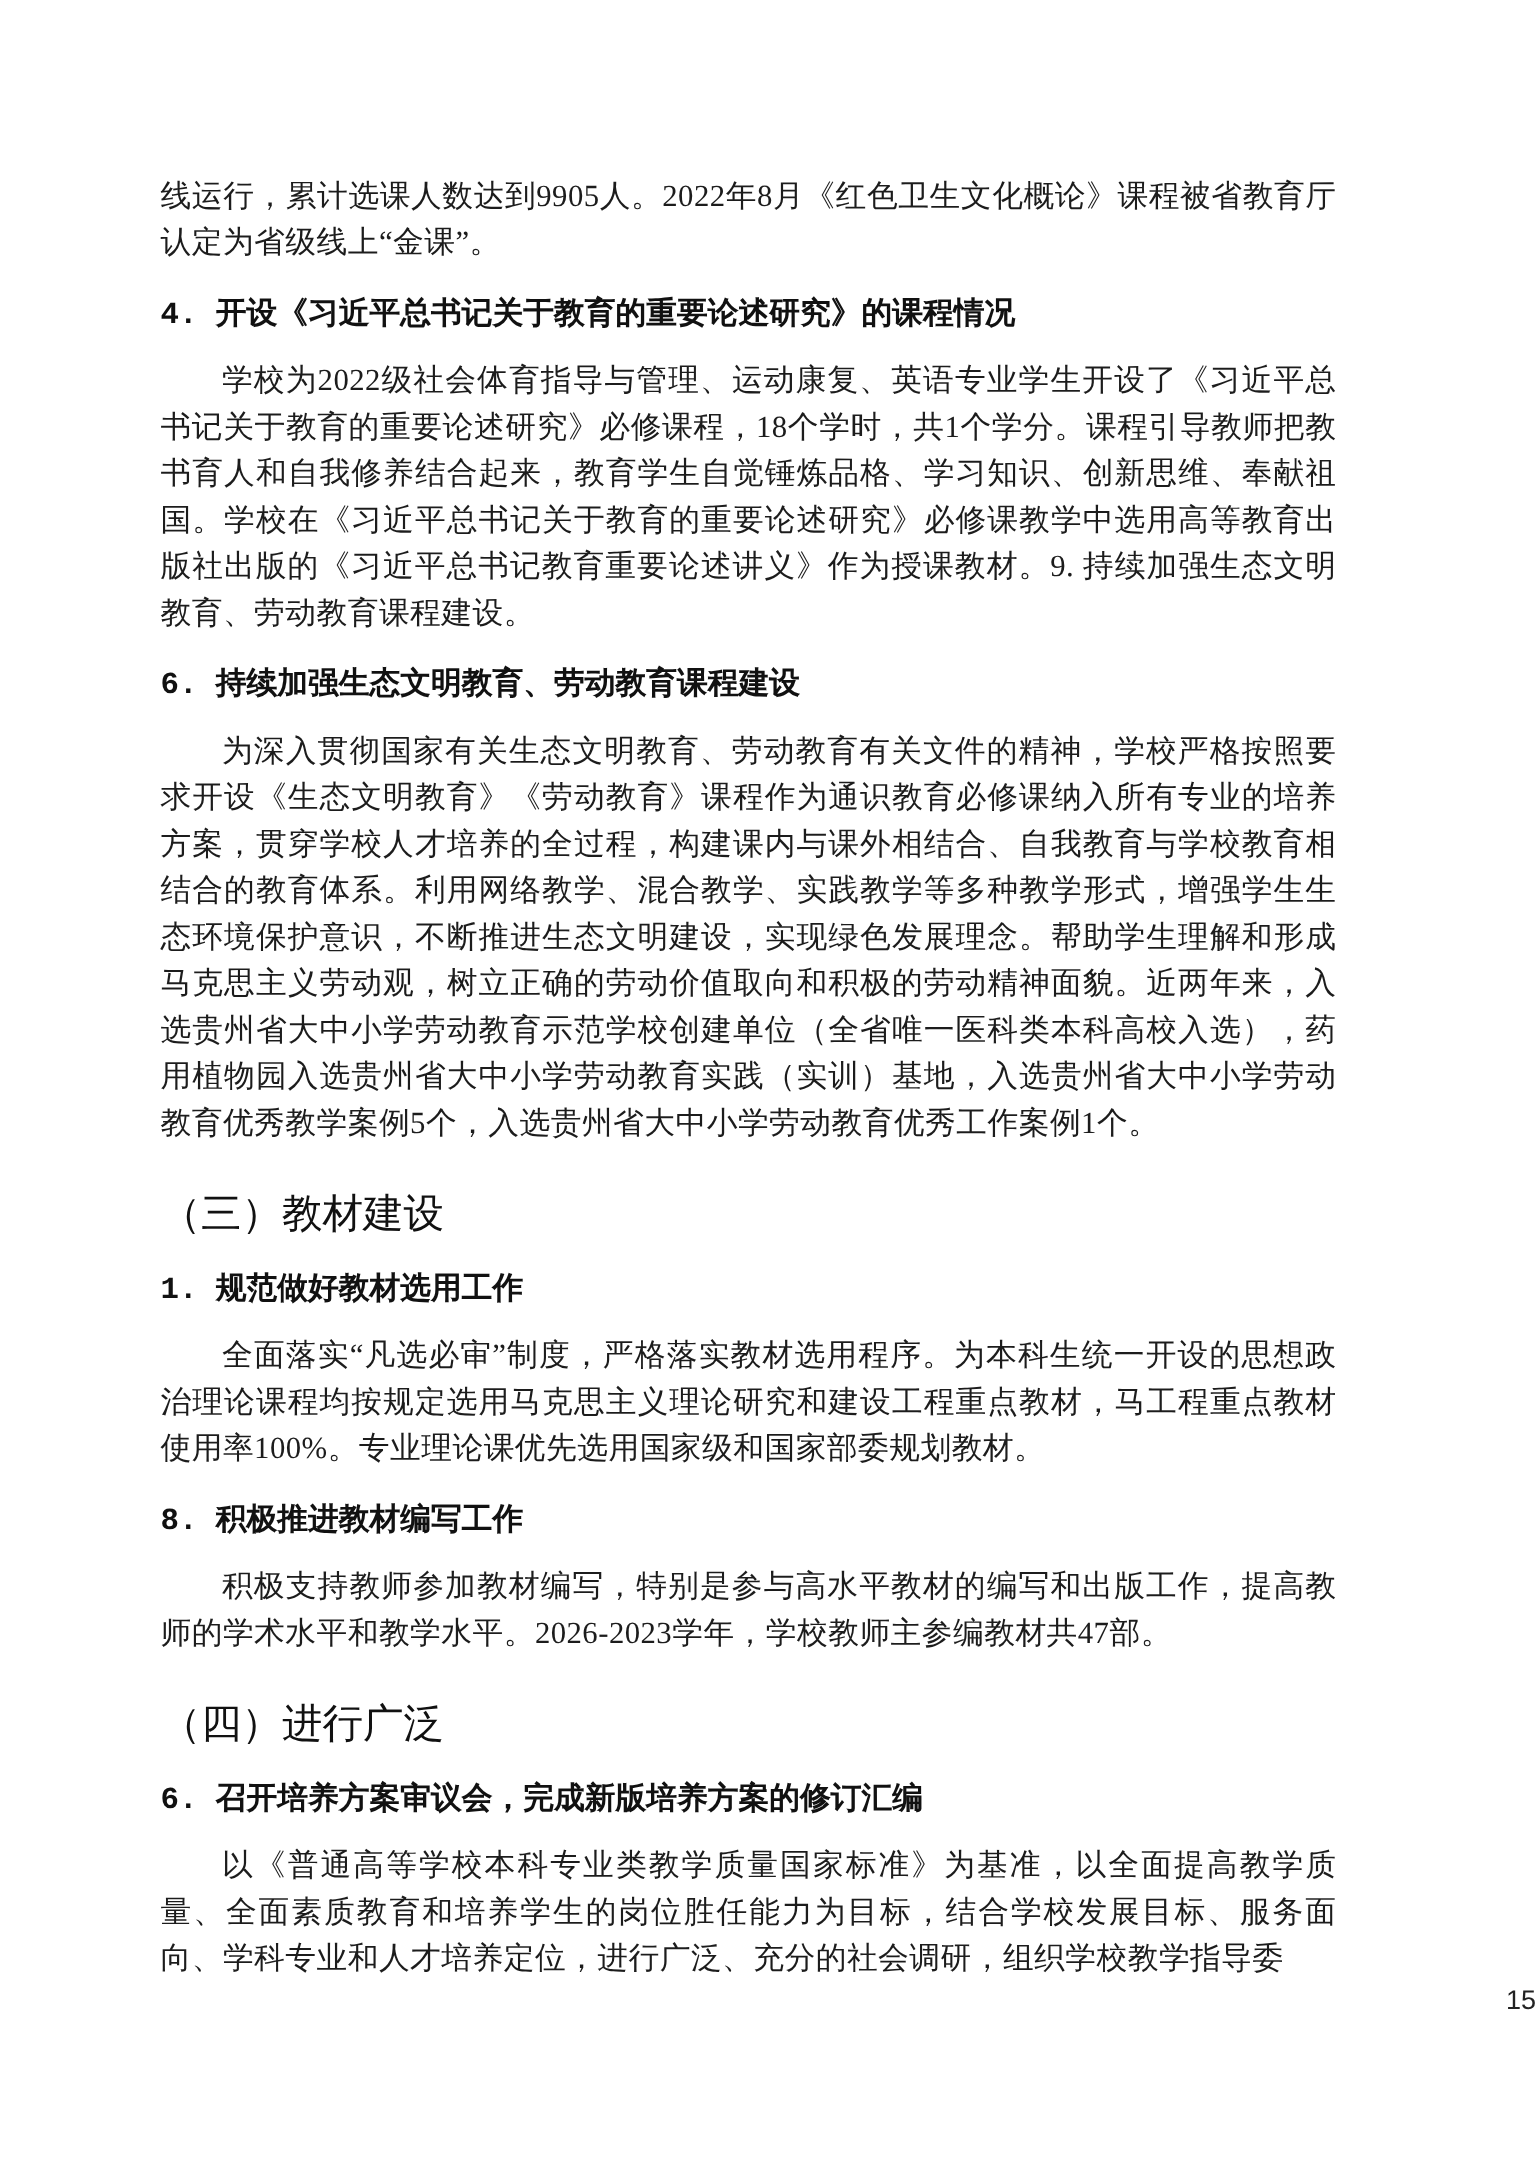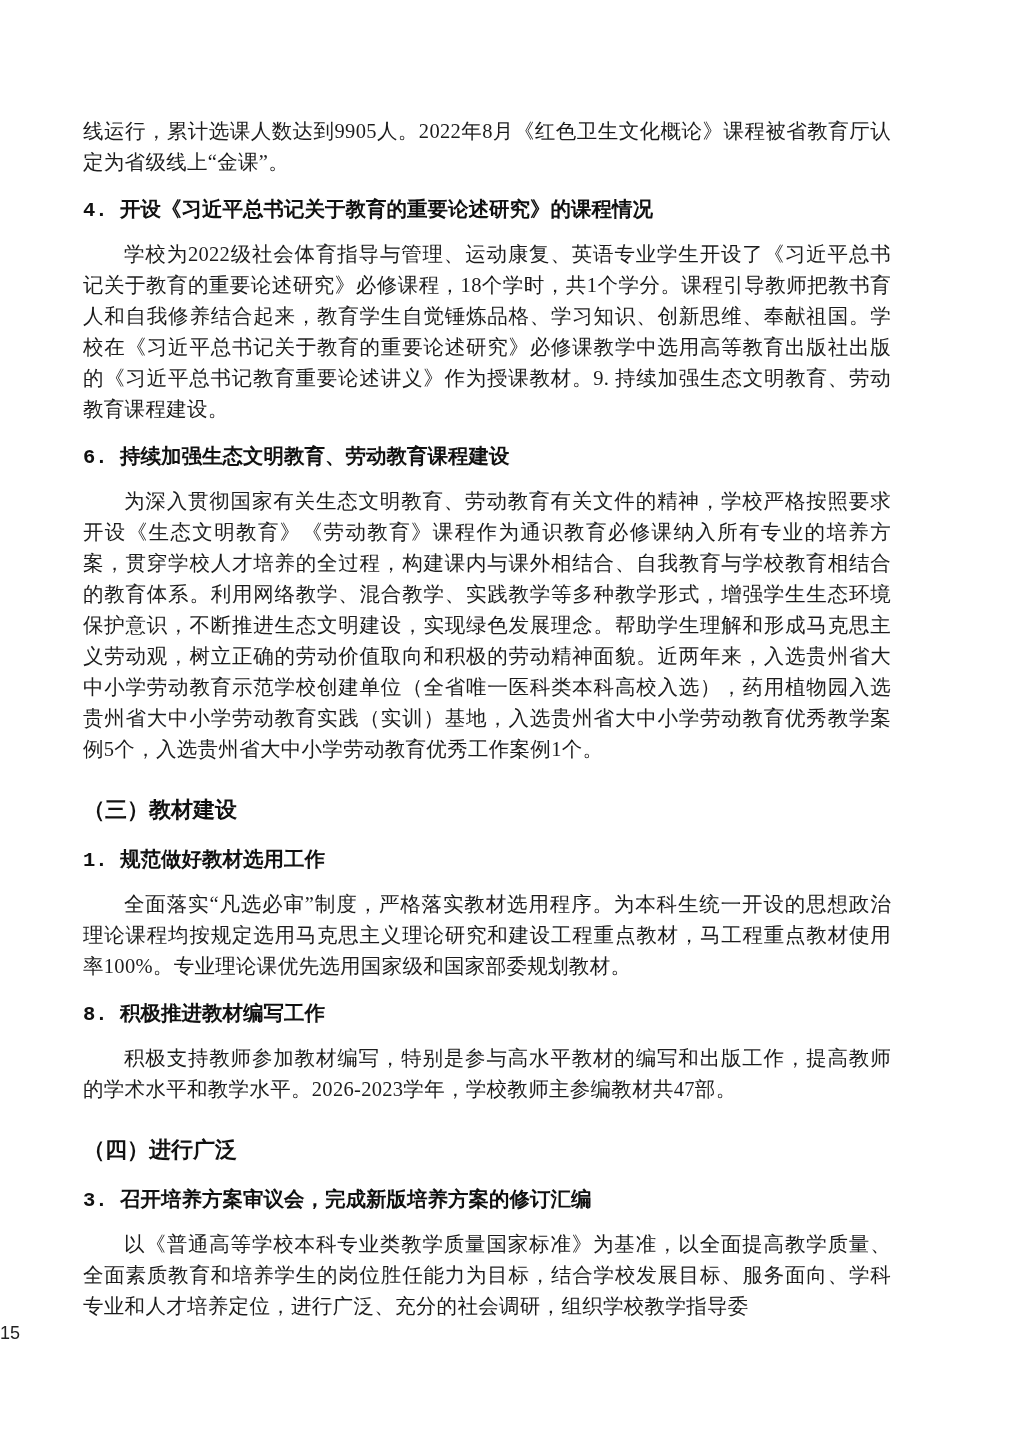--- a/index.html
+++ b/index.html
@@ -8,53 +8,53 @@
     height: 1448px;
     font-family: "Liberation Serif", "DejaVu Serif", serif;
     color: #1c1c1c;
     overflow: hidden;
   }
   .page {
     position: relative;
     box-sizing: border-box;
     width: 1024px;
     height: 1448px;
-    padding: 116px 133px 0 83px;
+    padding: 116px 133px 0 107px;
     background: #ffffff;
   }
   p.body {
     font-size: 20.5px;
     line-height: 31px;
     text-align: justify;
     margin: 0;
     letter-spacing: 0.3px;
   }
   p.indent { text-indent: 2em; }
   h3.sub {
     font-family: Liberation Mono, monospace;
     font-weight: 700;
     font-size: 20.5px;
     line-height: 28px;
     margin: 19px 0 14px 0;
     color: #111;
   }
   h2.sec {
     font-family: "Liberation Sans", "DejaVu Sans", sans-serif;
-    font-weight: 700;
-    font-size: 22px;
+    font-weight: 400;
+    font-size: 27px;
     line-height: 37px;
     margin: 26px 0 14px 0;
     color: #111;
   }
   .pagenum {
     position: absolute;
     left: 0;
     bottom: 104px;
     width: 100%;
-    text-align: left;
+    text-align: right;
     font-family: "Liberation Sans", "DejaVu Sans", sans-serif;
     font-size: 18px;
     color: #222;
   }
 </style>
 </head>
 <body>
 
 <div class="page">
 
@@ -73,19 +73,19 @@
   <h3 class="sub">1. 规范做好教材选用工作</h3>
 
   <p class="body indent">全面落实“凡选必审”制度，严格落实教材选用程序。为本科生统一开设的思想政治理论课程均按规定选用马克思主义理论研究和建设工程重点教材，马工程重点教材使用率100%。专业理论课优先选用国家级和国家部委规划教材。</p>
 
   <h3 class="sub">8. 积极推进教材编写工作</h3>
 
   <p class="body indent">积极支持教师参加教材编写，特别是参与高水平教材的编写和出版工作，提高教师的学术水平和教学水平。2026-2023学年，学校教师主参编教材共47部。</p>
 
   <h2 class="sec">（四）进行广泛</h2>
 
-  <h3 class="sub">3. 召开培养方案审议会，完成新版培养方案的修订汇编</h3>
+  <h3 class="sub">6. 召开培养方案审议会，完成新版培养方案的修订汇编</h3>
 
   <p class="body indent">以《普通高等学校本科专业类教学质量国家标准》为基准，以全面提高教学质量、全面素质教育和培养学生的岗位胜任能力为目标，结合学校发展目标、服务面向、学科专业和人才培养定位，进行广泛、充分的社会调研，组织学校教学指导委</p>
 
   <div class="pagenum">15</div>
 
 </div>
 
 </body></html>

